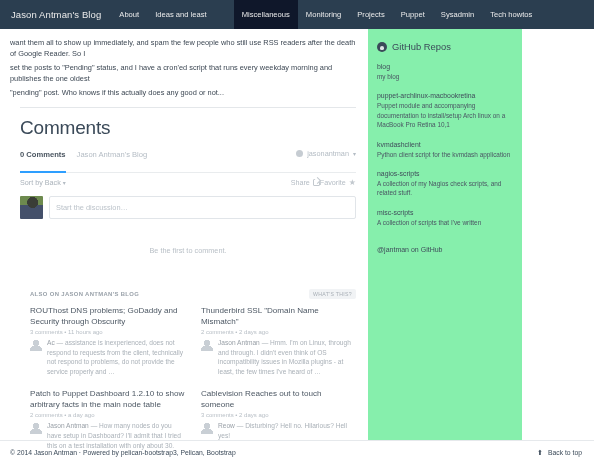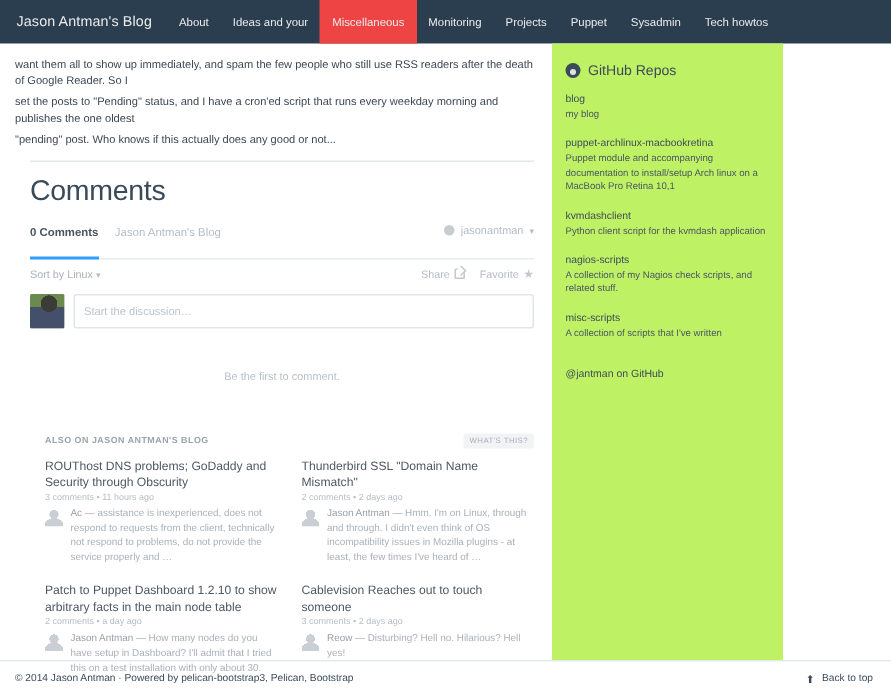--- a/index.html
+++ b/index.html
@@ -29,21 +29,21 @@
     letter-spacing: .1px;
     white-space: nowrap;
   }
   .nav-link {
     display: flex; align-items: center;
     padding: 0 8px;
     color: #ebebeb;
     white-space: nowrap;
     font-size: 7.6px;
   }
-  .nav-link.active { background: #ef4444; }
+  .nav-link.active { background: #0f172a; margin-left: 19px; }
   #nav-spacer { flex: 1; }
   #nav-archives {
     display: flex; align-items: center; gap: 4px;
     padding: 0 12px 0 6px;
     color: #ebebeb; font-size: 7.6px; white-space: nowrap;
   }
   .grid-icon {
     display: inline-block; width: 8px; height: 7px;
     background:
       linear-gradient(#ebebeb,#ebebeb) 0 0/2px 2px no-repeat,
@@ -60,21 +60,21 @@
     height: 411px;
     align-items: flex-start;
   }
   #main {
     width: 368px;
     padding: 8px 12px 0 10px;
   }
   #sidebar {
     width: 154px;
     min-height: 411px;
-    background: #bef264;
+    background: #86efac;
     padding: 12px 9px 0 9px;
   }
 
   
   .article-p {
     font-size: 7.4px;
     line-height: 11.4px;
     color: #3c4753;
     margin-bottom: 2px;
   }
@@ -116,21 +116,21 @@
     background: #c6ccd2; display: inline-block;
   }
   .caret { font-size: 6px; color: #b4bcc4; }
 
   #disqus-toolbar {
     display: flex; align-items: center;
     padding: 5px 0 6px 0;
     font-size: 7.2px; color: #b4bcc4;
   }
   #sort-by { color: #aab2ba; }
-  #disqus-actions { margin-left: auto; display: flex; gap: 10px; align-items: center; }
+  #disqus-actions { margin-left: auto; display: flex; align-items: center; }
   .action { display: flex; align-items: center; gap: 3px; color: #b4bcc4; }
   .share-box {
     width: 7px; height: 7px; border: 1px solid #c2c8ce; border-radius: 1px;
     position: relative;
   }
   .share-box:after {
     content: ""; position: absolute; right: -1.5px; top: -2px;
     width: 4px; height: 4px; border-top: 1px solid #c2c8ce; border-right: 1px solid #c2c8ce;
     transform: rotate(45deg); background: #fff;
   }
@@ -262,21 +262,21 @@
     font-size: 6.8px; color: #3b4a59;
   }
   .up-arrow { font-size: 7px; color: #3b4a59; }
 </style>
 </head>
 <body>
 
 <div id="navbar">
   <a id="nav-brand">Jason Antman's Blog</a>
   <a class="nav-link">About</a>
-  <a class="nav-link">Ideas and your</a>
+  <a class="nav-link">Ideas and least</a>
   <a class="nav-link active">Miscellaneous</a>
   <a class="nav-link">Monitoring</a>
   <a class="nav-link">Projects</a>
   <a class="nav-link">Puppet</a>
   <a class="nav-link">Sysadmin</a>
   <a class="nav-link">Tech howtos</a>
   <div id="nav-spacer"></div>
 </div>
 
 <div id="page">
@@ -300,21 +300,21 @@
         <span id="disqus-site">Jason Antman's Blog</span>
         <span id="disqus-user">
           <span class="avatar-dot"></span>
           <span>jasonantman</span>
           <span class="caret">▾</span>
         </span>
       </div>
 
       <div id="disqus-toolbar">
         <span id="sort-by">
-          <span>Sort by Linux</span>
+          <span>Sort by Back</span>
           <span class="caret">▾</span>
         </span>
         <span id="disqus-actions">
           <span class="action">
             <span>Share</span>
             <span class="share-box"></span>
           </span>
           <span class="action">
             <span>Favorite</span>
             <span class="star-glyph">★</span>

